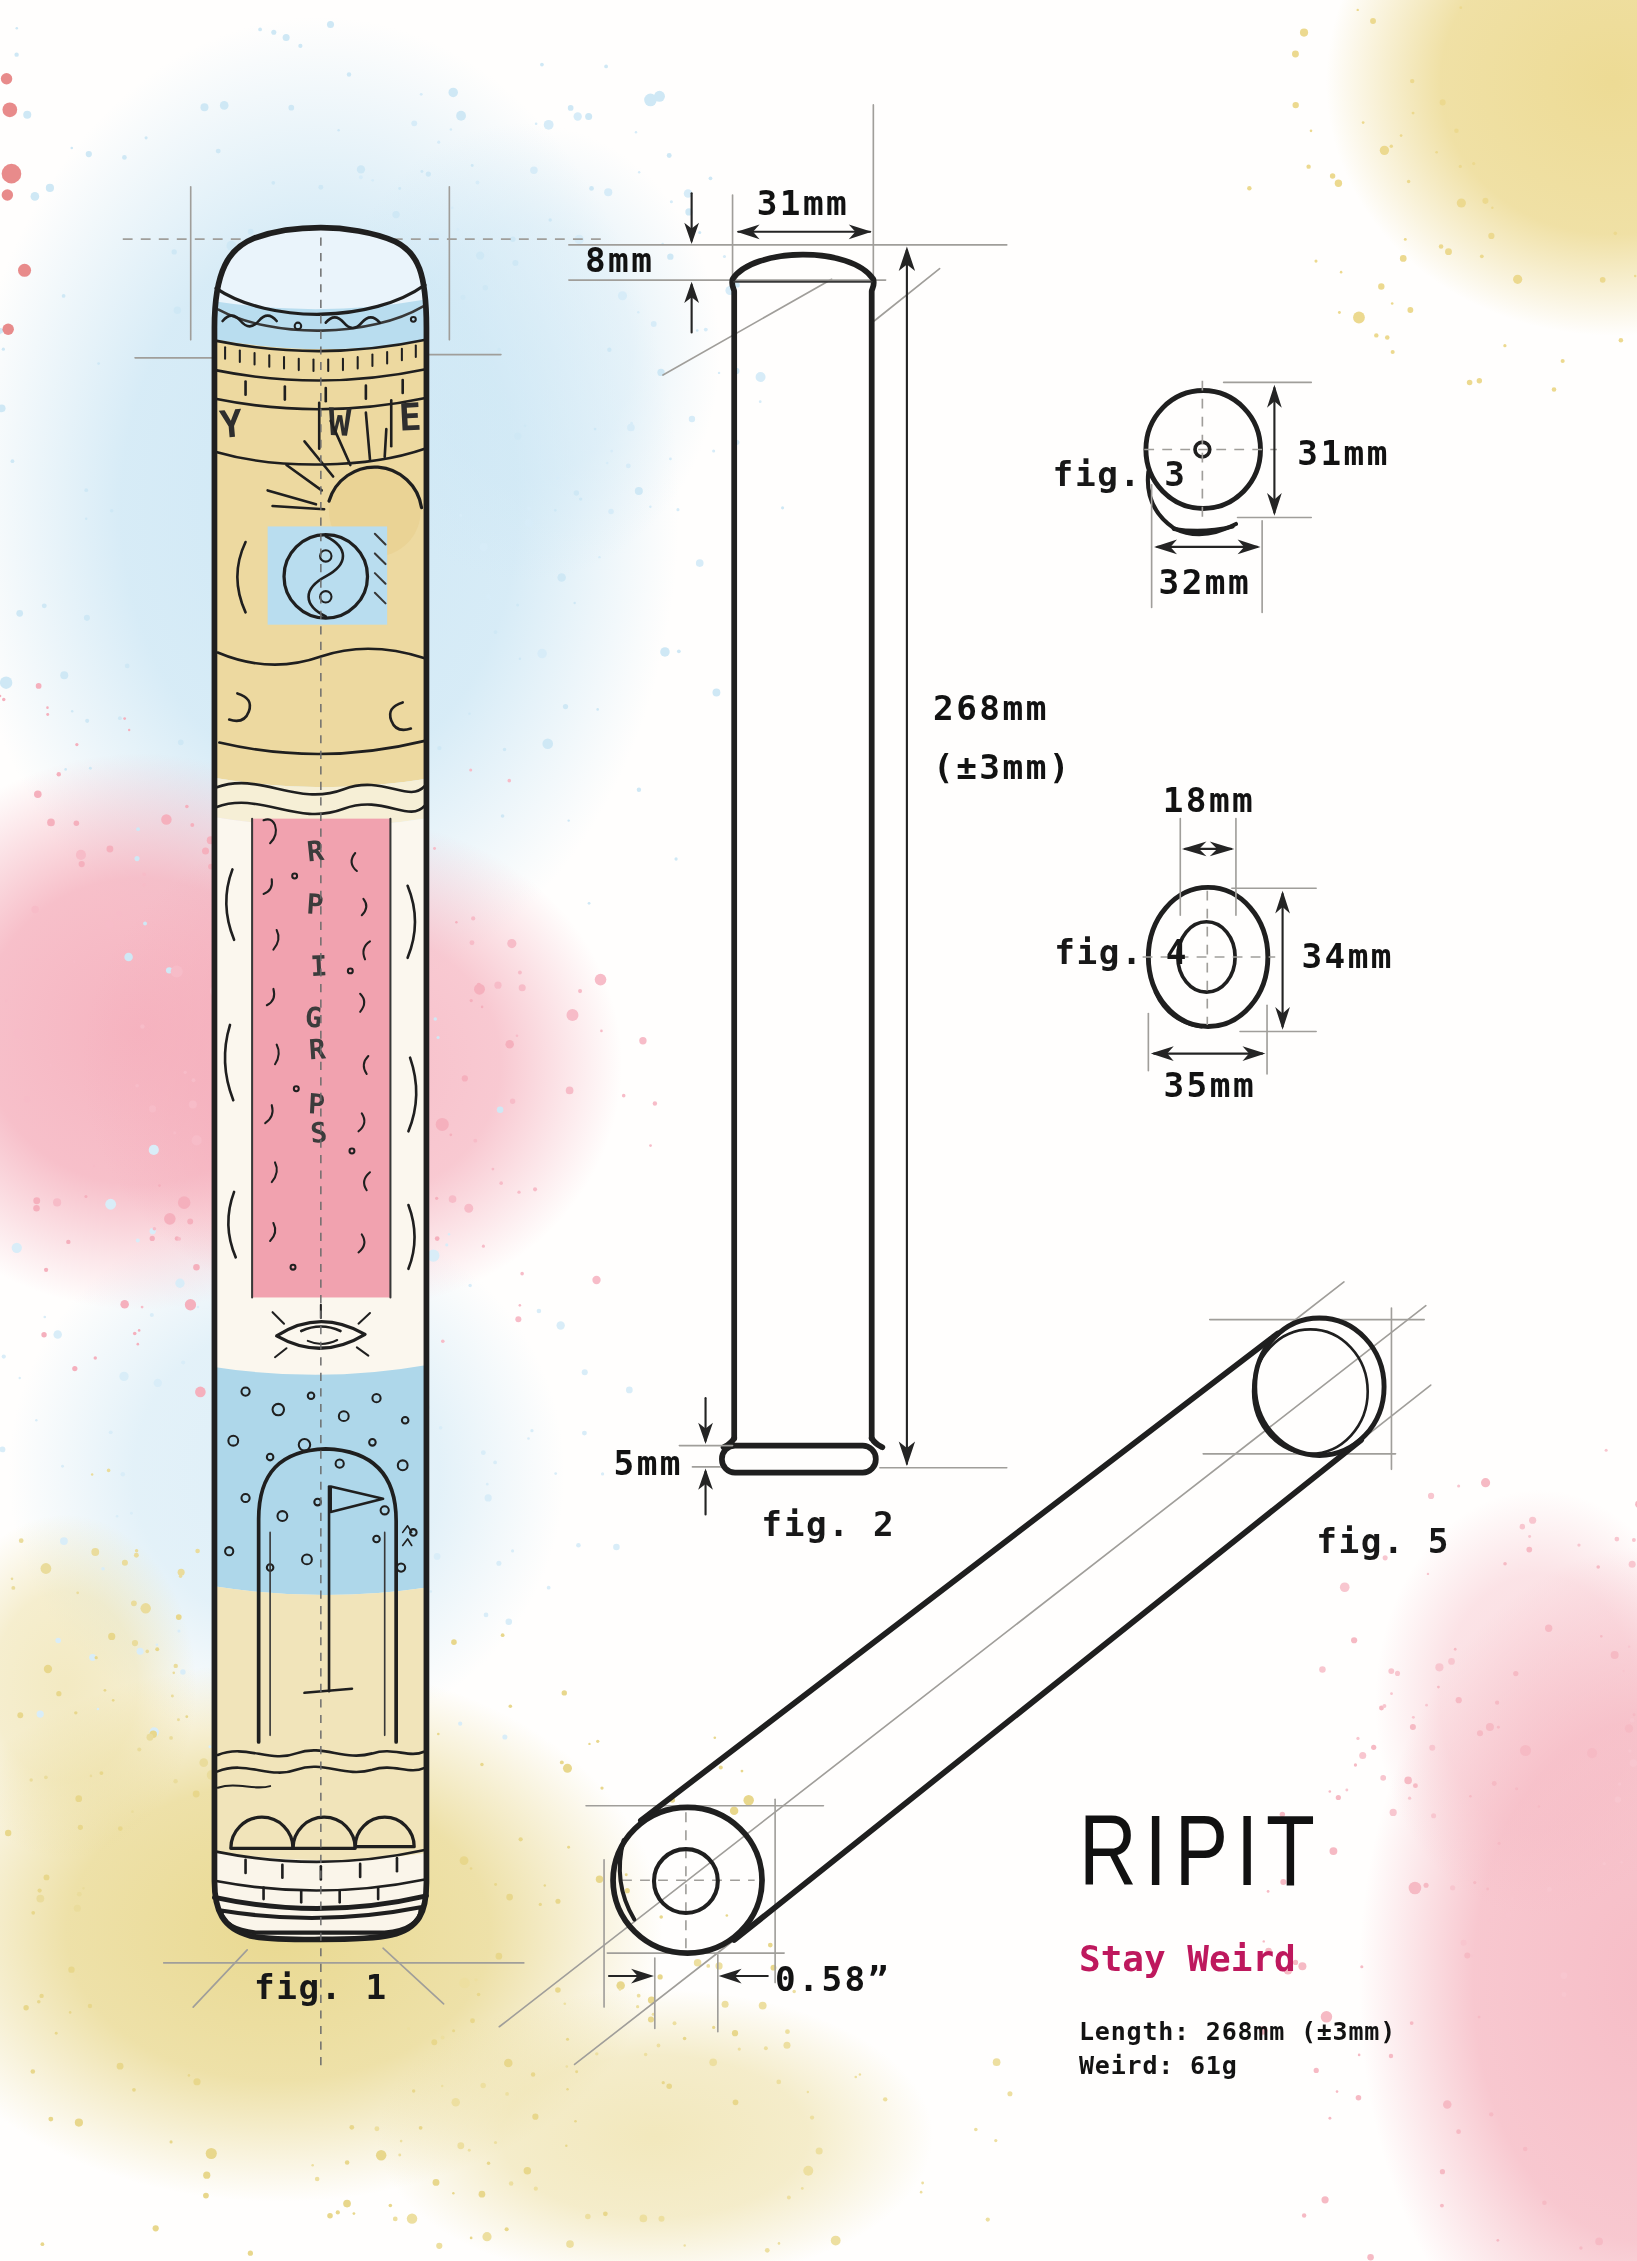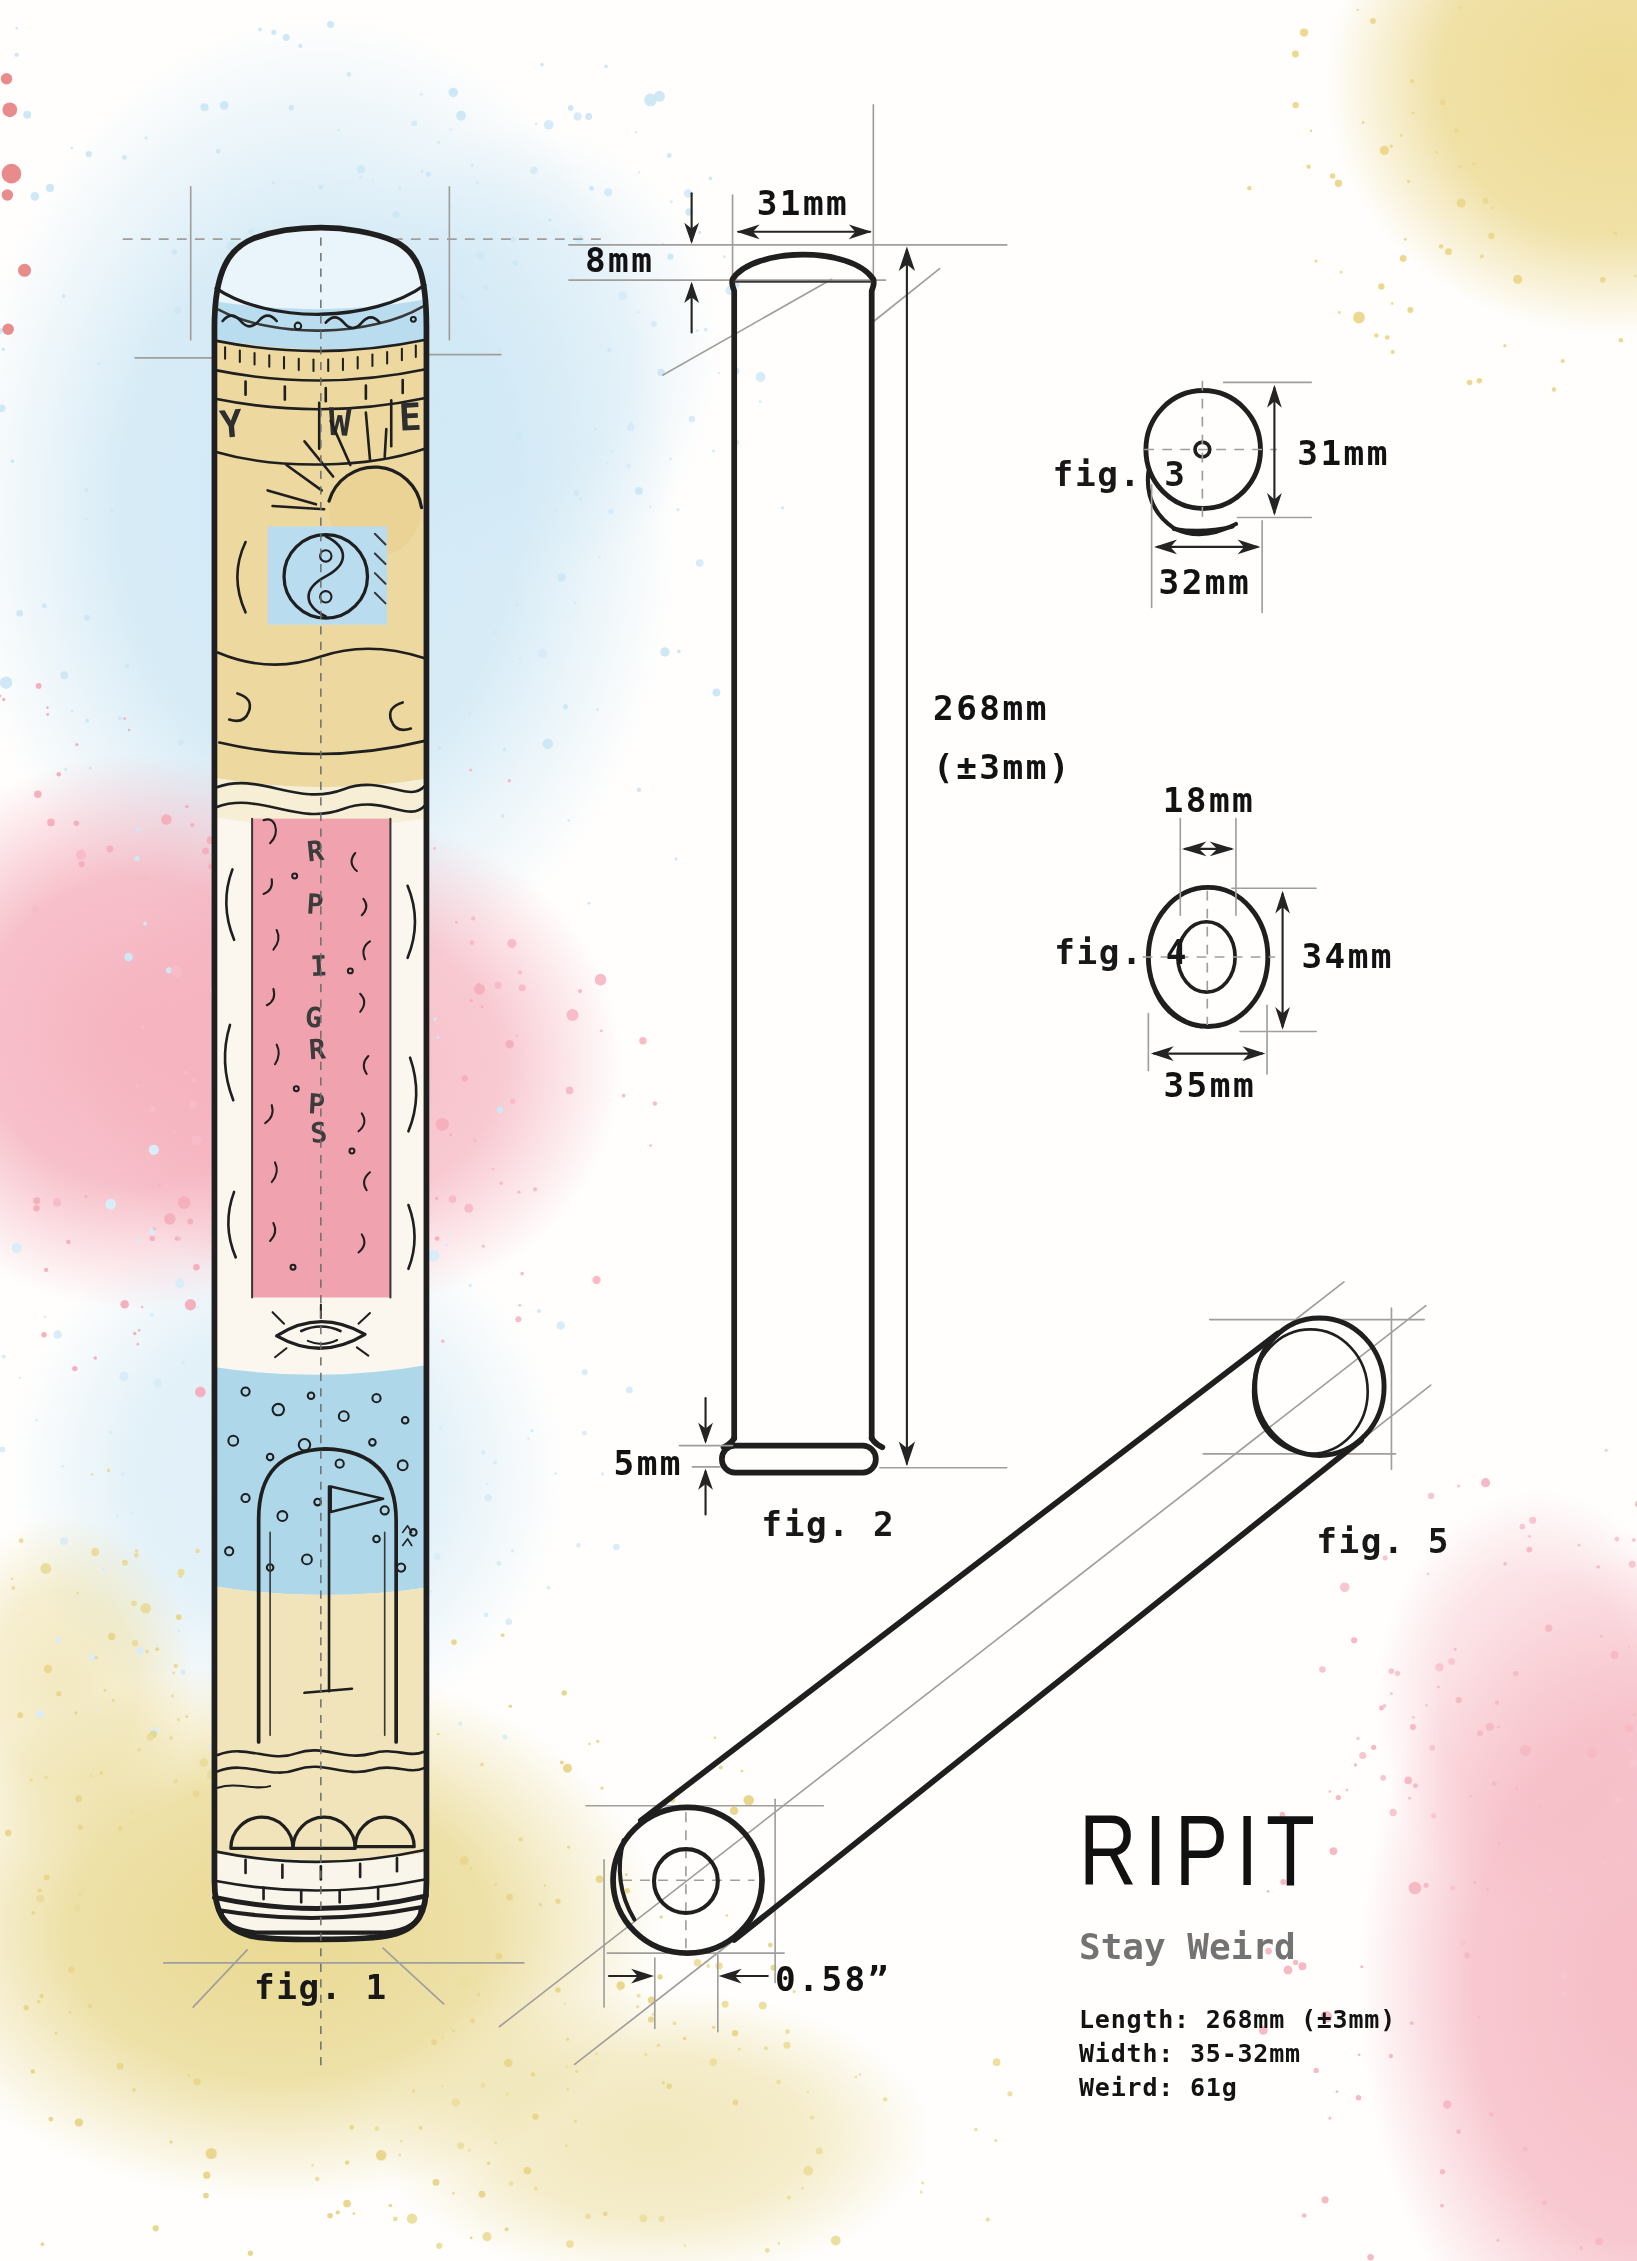--- a/index.html
+++ b/index.html
@@ -15,21 +15,21 @@
   .s4{stroke-width:4}.s3{stroke-width:3.2}.s25{stroke-width:2.5}.s2{stroke-width:2}
   .dimline{stroke:#242424;stroke-width:2.6;fill:none;stroke-linecap:round;}
   .arr{fill:#242424;stroke:none;}
   .dim{font:700 42px "DejaVu Sans Mono",monospace;fill:#121212;letter-spacing:3px;}
   .figlab{font:700 42px "DejaVu Sans Mono",monospace;fill:#181818;letter-spacing:2px;}
   .tube-letter{font:700 46px "DejaVu Sans Mono",monospace;fill:#2e2e2e;}
   .panel-letter{font:700 34px "DejaVu Sans Mono",monospace;fill:#3c3c3c;}
   .title-block{position:absolute;left:1079px;top:1800px;width:524px;color:#111;}
   .brand{font-family:"Liberation Sans",sans-serif;font-weight:300;font-size:100px;
          letter-spacing:9.8px;transform:scaleX(.80);transform-origin:left top;line-height:1;}
-  .tagline{margin-top:24px;font:700 36px/46px "DejaVu Sans Mono",monospace;color:#737373;}
+  .tagline{margin-top:36px;font:700 36px/46px "DejaVu Sans Mono",monospace;color:#be185d;}
   .specs{margin-top:33px;font:700 25px/34px "DejaVu Sans Mono",monospace;color:#131313;letter-spacing:0.8px;}
   .specs .row span{white-space:pre;}
 </style>
 </head>
 <body>
 
 <div class="page">
 <svg width="1637" height="2261" viewBox="0 0 2000 2762">
   <defs>
     <radialGradient id="gBlue">
@@ -1377,18 +1377,17 @@
   </g>
 </svg>
 
 <div class="title-block">
   <div class="brand">RIPIT</div>
   <div class="tagline">
     <div>Stay Weird</div>
   </div>
   <div class="specs">
     <div class="row"><span>Length: </span><span>268mm (±3mm)</span></div>
-    <div class="row"><span>Width: </span><span>35-32mm</span></div>
     <div class="row"><span>Weird: </span><span>61g</span></div>
   </div>
 </div>
 </div>
 
 
 </body></html>

